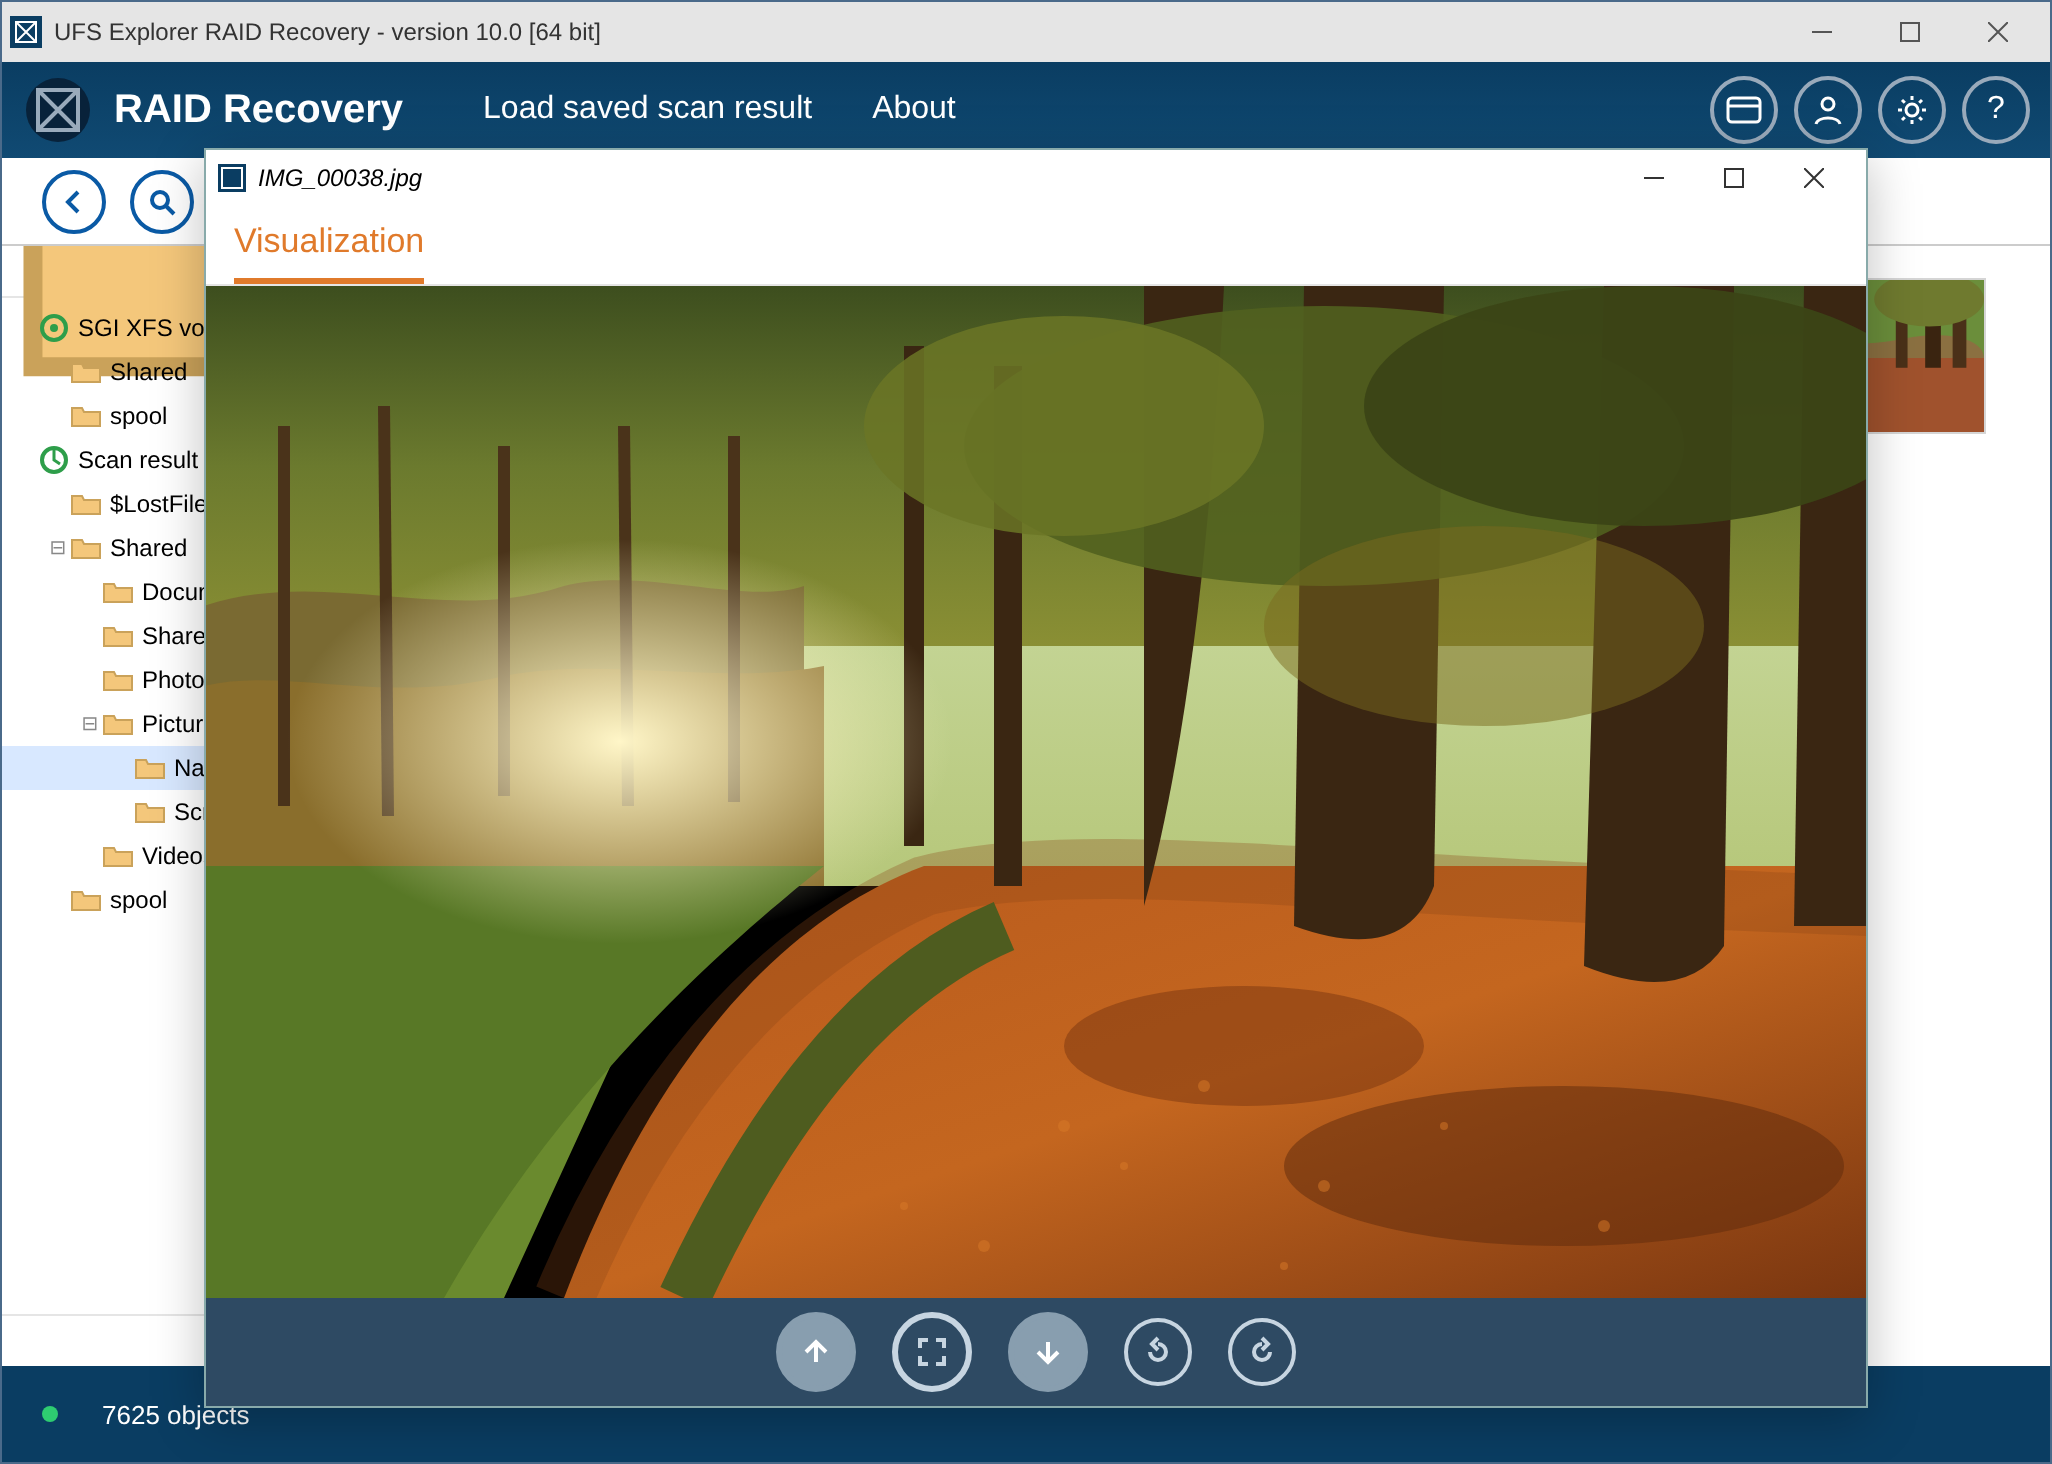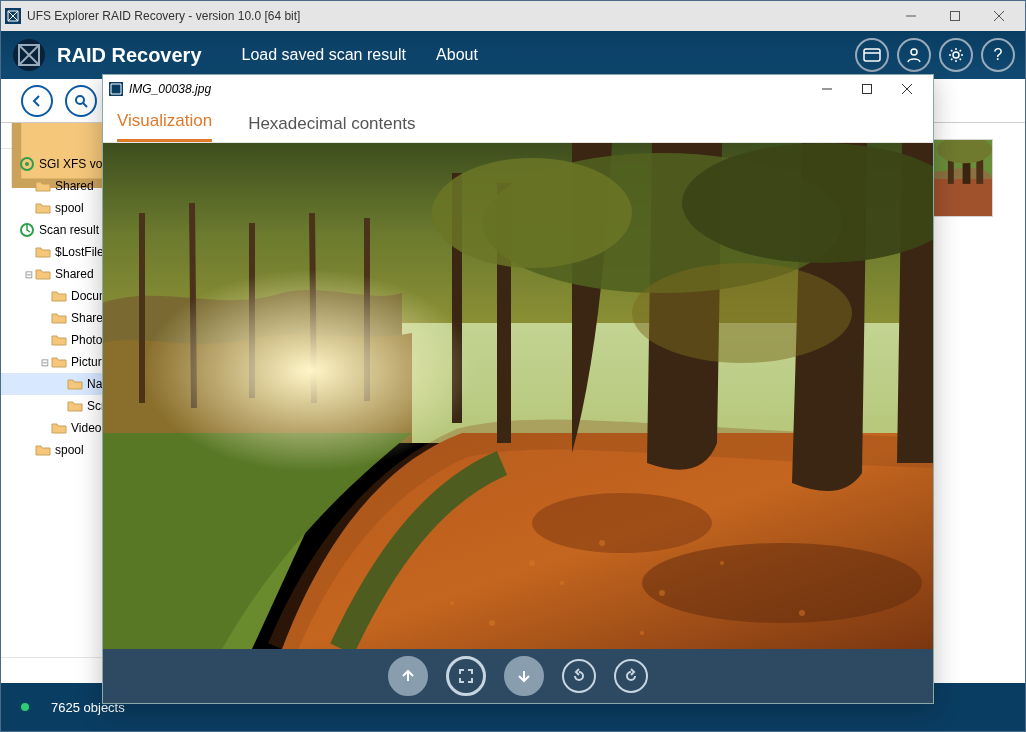--- a/index.html
+++ b/index.html
@@ -38,21 +38,21 @@
 
   .main-status { height: 48px; background: #0a3d62; display: flex; align-items: center; padding: 0 20px; color: #fff; font-size: 13px; gap: 22px; }
   .status-dot { width: 8px; height: 8px; border-radius: 50%; background: #2ecc71; }
 
   
   .preview-window { position: absolute; top: 74px; left: 102px; width: 832px; height: 630px; background: #fff; border: 1px solid #8aa; box-shadow: 0 6px 24px rgba(0,0,0,0.25); display: flex; flex-direction: column; }
   .preview-titlebar { height: 28px; display: flex; align-items: center; padding: 0 6px; font-size: 12px; font-style: italic; }
   .preview-titlebar .logo { width: 14px; height: 14px; margin-right: 6px; }
   .preview-titlebar .title { flex: 1; }
   .preview-titlebar .win-btn { width: 40px; height: 28px; display:flex; align-items:center; justify-content:center; cursor:pointer; }
-  .preview-tabs { height: 40px; display: flex; align-items: flex-end; padding: 0 14px; gap: 36px; border-bottom: 1px solid #e5e5e5; }
+  .preview-tabs { height: 40px; display: flex; align-items: flex-end; padding: 0 14px; gap: 12px; border-bottom: 1px solid #e5e5e5; }
   .ptab { font-size: 17px; padding: 8px 0; color: #555; cursor: pointer; }
   .ptab.active { color: #e07a2b; border-bottom: 3px solid #e07a2b; }
   .preview-image { flex: 1; background: #000; position: relative; overflow: hidden; }
   .preview-toolbar { height: 54px; background: #2e4a63; display: flex; align-items: center; justify-content: center; gap: 18px; }
   .pv-btn { width: 34px; height: 34px; border: 2px solid #c7d5e1; border-radius: 50%; display:flex; align-items:center; justify-content:center; cursor:pointer; color:#c7d5e1; }
   .pv-btn.lg { width: 40px; height: 40px; border-width: 3px; }
   .pv-btn.filled { background:#889eaf; border-color:#889eaf; }
 
   
   svg { display:block; }
@@ -316,21 +316,20 @@
         </svg>
       </div>
     <div class="win-btn">
         <svg width="10" height="10" viewBox="0 0 10 10">
           <path d="M0 0l10 10M10 0L0 10" stroke="#333"></path>
         </svg>
       </div>
   </div>
   <div class="preview-tabs">
     <div class="ptab active">Visualization</div>
-    <div class="ptab">Hexadecimal contents</div>
   </div>
   <div class="preview-image">
 
     <svg width="100%" height="100%" viewBox="0 0 832 506" preserveAspectRatio="xMidYMid slice">
       <defs>
         <linearGradient id="sky" x1="0" y1="0" x2="0" y2="1">
             <stop offset="0" stop-color="#d6e6b8"></stop>
             <stop offset="1" stop-color="#b6c77a"></stop>
           </linearGradient>
         <linearGradient id="canopy" x1="0" y1="0" x2="0" y2="1">

